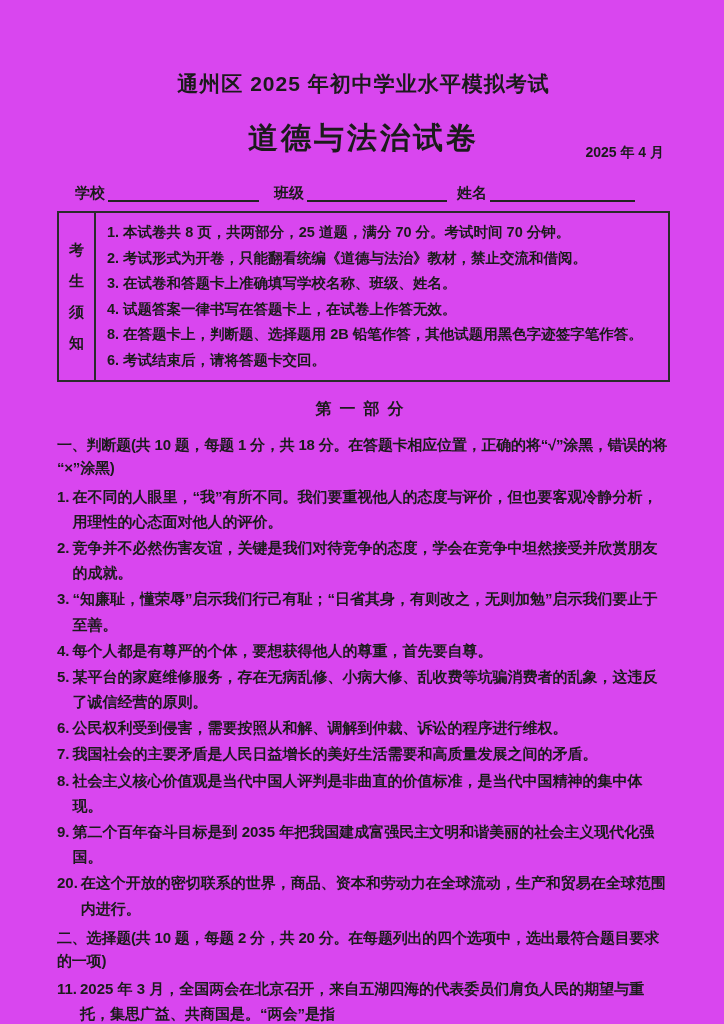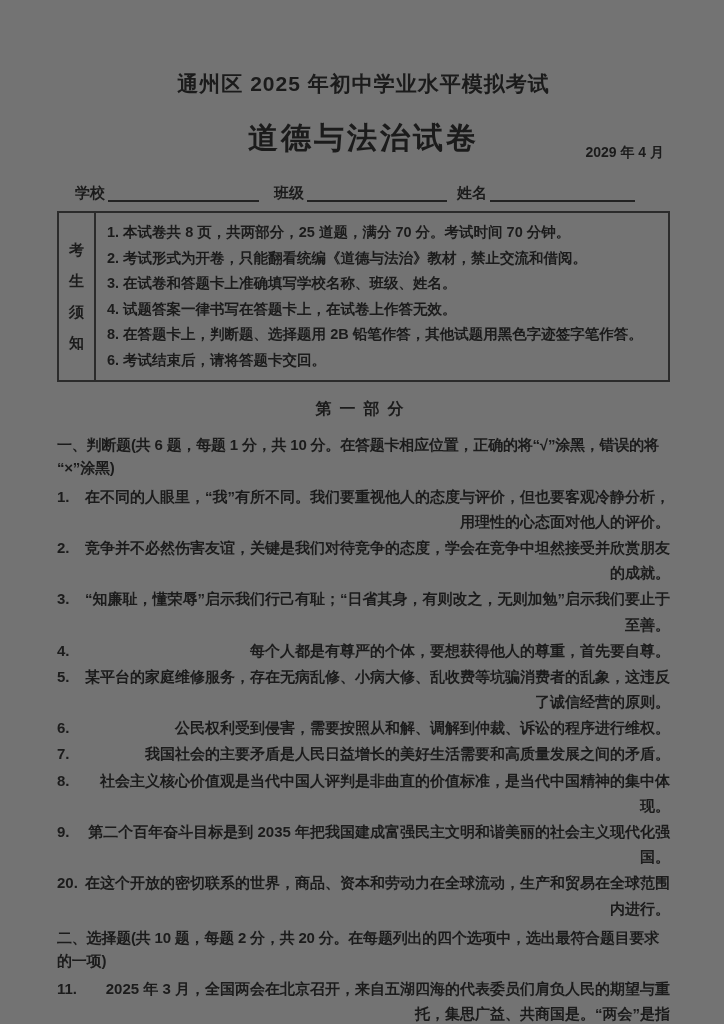--- a/index.html
+++ b/index.html
@@ -1,19 +1,19 @@
 <!DOCTYPE html>
 <html lang="zh"><head>
 <meta charset="utf-8">
 <style>
   * { margin: 0; padding: 0; box-sizing: border-box; }
   html, body { background: #e8e8e8; }
   .page {
     width: 724px; height: 1024px;
-    background: #737373;
+    background: #d946ef;
     color: #1b1b1b;
     font-family: "Liberation Sans", sans-serif;
     font-weight: 700;
     position: relative;
     margin: 0 auto;
     overflow: hidden;
   }
   .content { padding: 0 54px 0 57px; }
 
   
@@ -73,32 +73,32 @@
     margin: 17px 0 13px;
   }
   .section-heading {
     font-size: 15px;
     line-height: 1.55;
     letter-spacing: -0.2px;
     margin: 5px 0 4px;
   }
   .question { display: flex; font-size: 15px; line-height: 1.68; margin-bottom: 1px; }
   .qnum { white-space: nowrap; margin-right: 3px; }
-  .qtext { flex: 1; text-align: right; }
+  .qtext { flex: 1; }
 </style>
 </head>
 <body>
 
 <div class="page">
   <div class="content">
 
     <div class="exam-title">通州区 2025 年初中学业水平模拟考试</div>
     <div class="paper-title-row">
       <span class="paper-title">道德与法治试卷</span>
-      <span class="paper-date">2029 年 4 月</span>
+      <span class="paper-date">2025 年 4 月</span>
     </div>
 
     <div class="info-row">
       <span class="info-label">学校</span>
       <span class="fill-line fl-school"></span>
       <span class="info-label">班级</span>
       <span class="fill-line fl-class"></span>
       <span class="info-label">姓名</span>
       <span class="fill-line fl-name"></span>
     </div>
@@ -115,21 +115,21 @@
         <div class="notice-item">2. 考试形式为开卷，只能翻看统编《道德与法治》教材，禁止交流和借阅。</div>
         <div class="notice-item">3. 在试卷和答题卡上准确填写学校名称、班级、姓名。</div>
         <div class="notice-item">4. 试题答案一律书写在答题卡上，在试卷上作答无效。</div>
         <div class="notice-item">8. 在答题卡上，判断题、选择题用 2B 铅笔作答，其他试题用黑色字迹签字笔作答。</div>
         <div class="notice-item">6. 考试结束后，请将答题卡交回。</div>
       </div>
     </div>
 
     <div class="part-title">第一部分</div>
 
-    <div class="section-heading">一、判断题(共 6 题，每题 1 分，共 10 分。在答题卡相应位置，正确的将“√”涂黑，错误的将“×”涂黑)</div>
+    <div class="section-heading">一、判断题(共 10 题，每题 1 分，共 18 分。在答题卡相应位置，正确的将“√”涂黑，错误的将“×”涂黑)</div>
 
     <div class="question">
       <span class="qnum">1.</span>
       <span class="qtext">在不同的人眼里，“我”有所不同。我们要重视他人的态度与评价，但也要客观冷静分析，用理性的心态面对他人的评价。</span>
     </div>
     <div class="question">
       <span class="qnum">2.</span>
       <span class="qtext">竞争并不必然伤害友谊，关键是我们对待竞争的态度，学会在竞争中坦然接受并欣赏朋友的成就。</span>
     </div>
     <div class="question">

